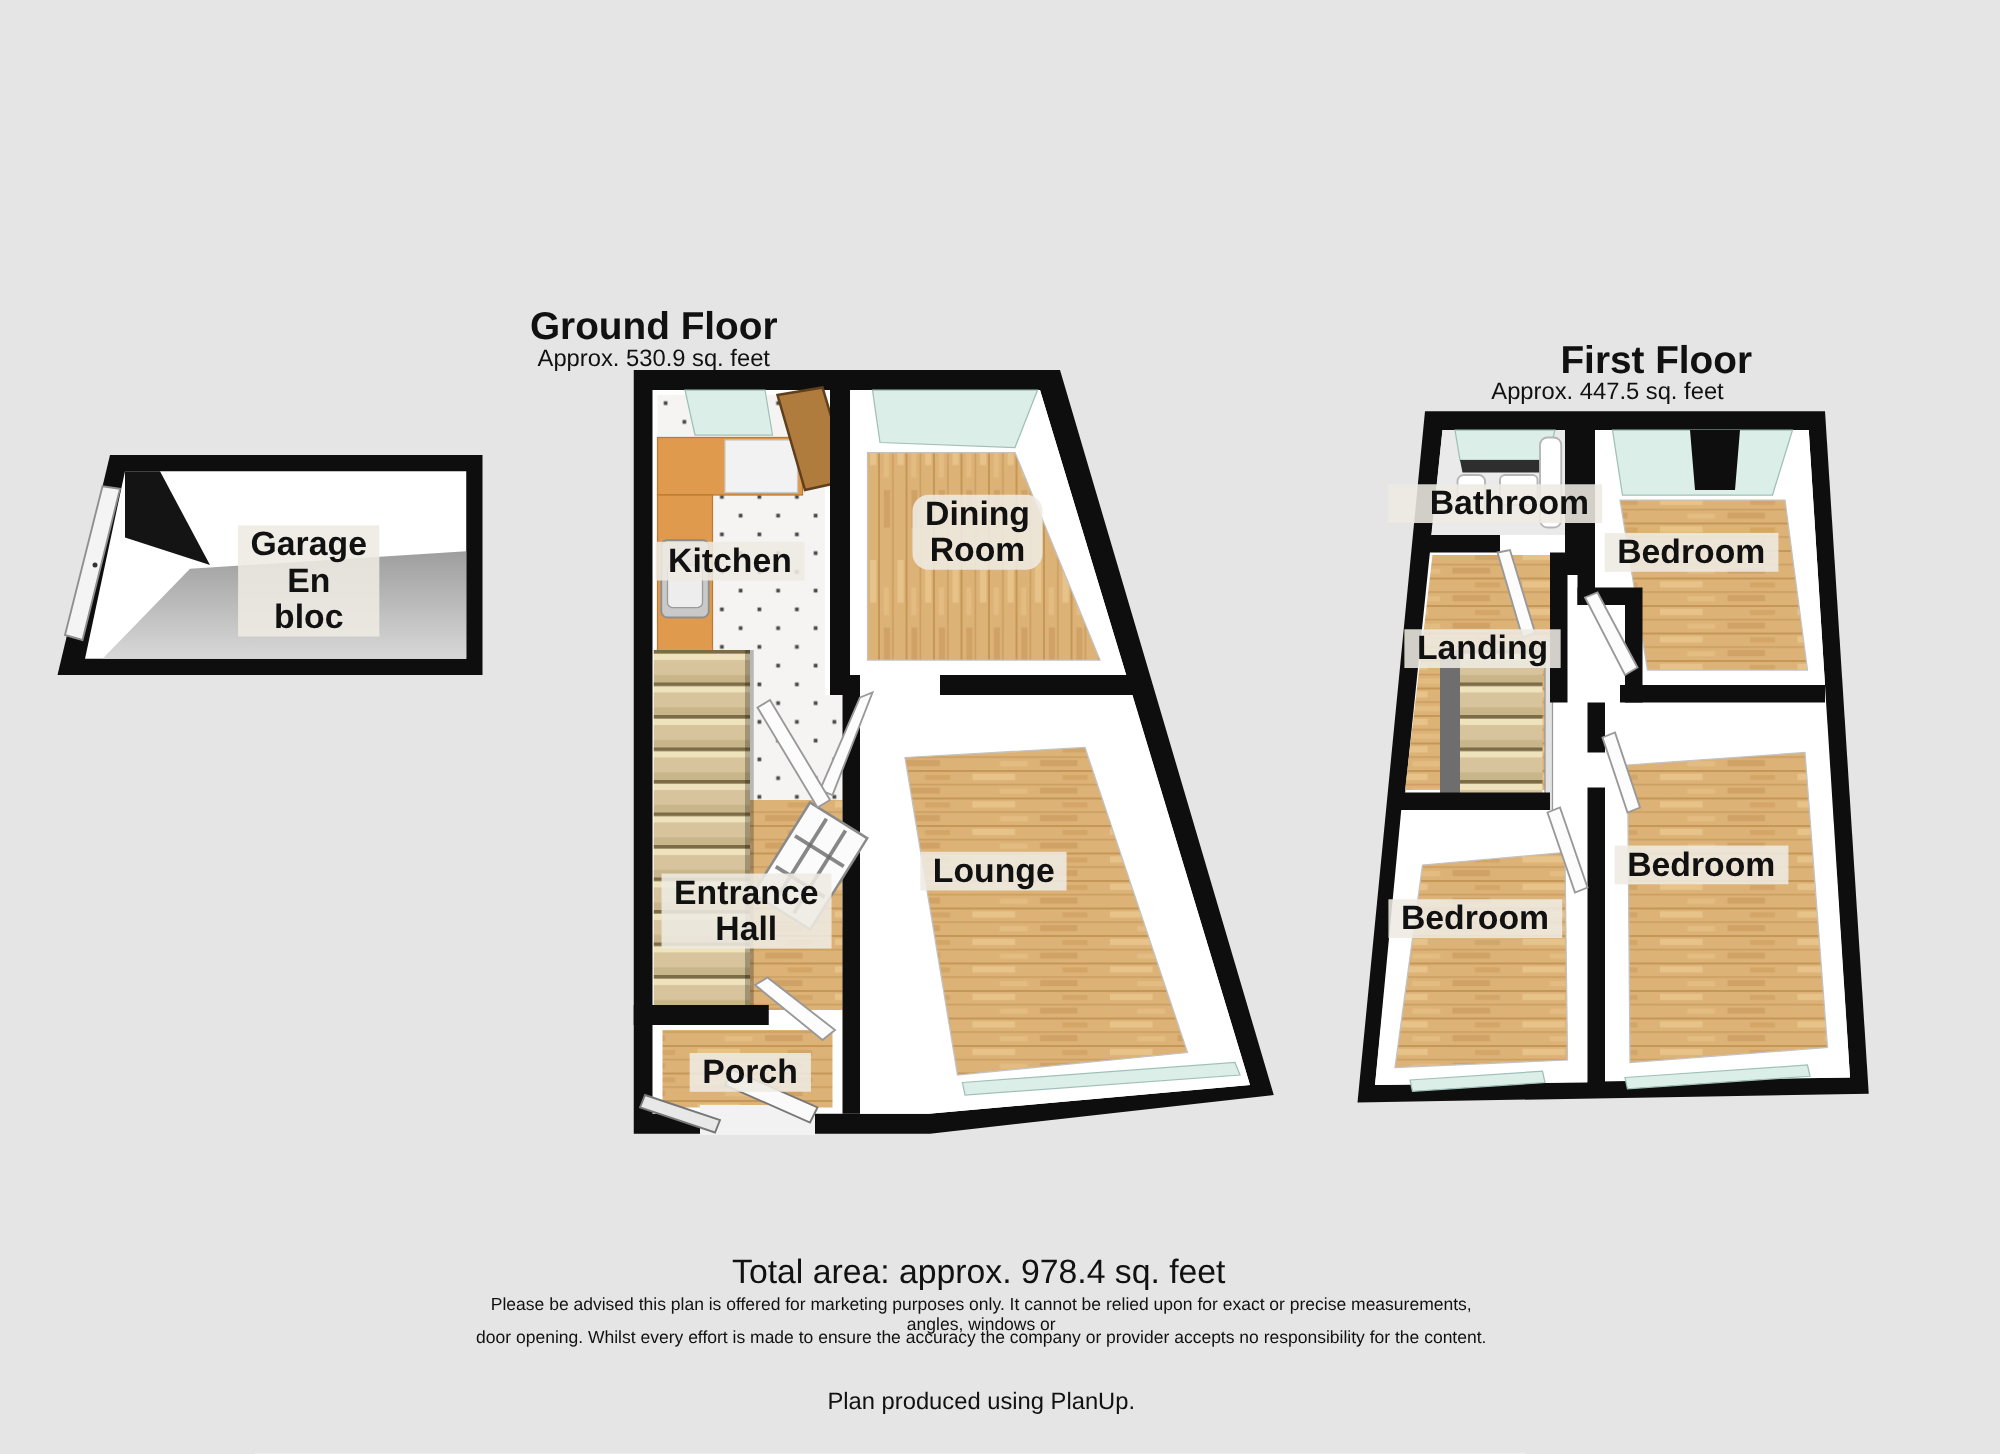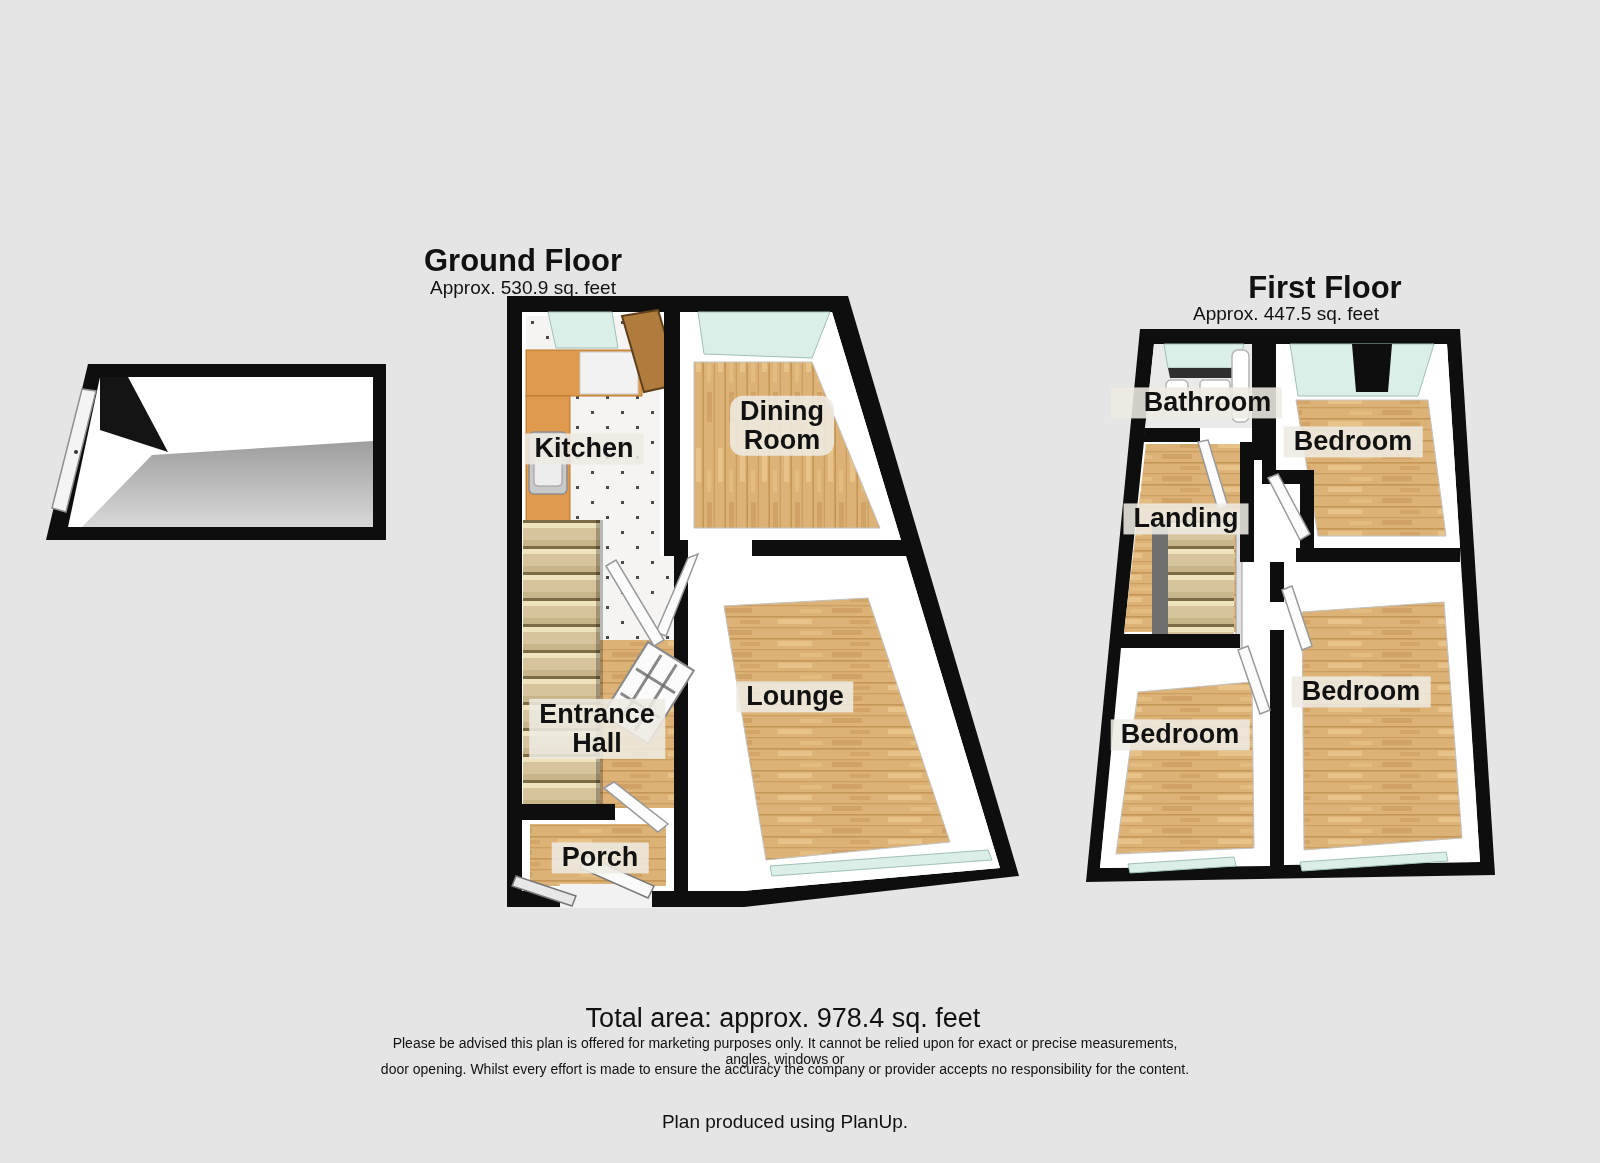--- a/index.html
+++ b/index.html
@@ -160,20 +160,23 @@
     <polygon points="1238,650 1248,646 1270,710 1260,714" fill="#fcfcfc" stroke="#999" stroke-width="1.5"></polygon>
     <polygon points="1282,590 1292,586 1312,646 1302,650" fill="#fcfcfc" stroke="#999" stroke-width="1.5"></polygon>
   </g>
 </svg>
 
 <div class="lbl floor-title" style="left:523px;top:261px;">Ground Floor</div>
 <div class="lbl floor-subtitle" style="left:523px;top:288px;">Approx. 530.9 sq. feet</div>
 <div class="lbl floor-title" style="left:1286px;top:288px;margin-left:39px;">First Floor</div>
 <div class="lbl floor-subtitle" style="left:1286px;top:314px;">Approx. 447.5 sq. feet</div>
 
+<div class="lbl chip" style="left:247px;top:465px;">Garage
+En
+bloc</div>
 <div class="lbl chip" style="left:584px;top:427px;margin-top:22px;">Kitchen</div>
 <div class="lbl chip" style="left:782px;top:426px;border-radius:13px;">Dining
 Room</div>
 <div class="lbl chip" style="left:795px;top:697px;">Lounge</div>
 <div class="lbl chip" style="left:597px;top:729px;">Entrance
 Hall</div>
 <div class="lbl chip" style="left:600px;top:858px;">Porch</div>
 <div class="lbl chip" style="left:1196px;top:403px;padding-left:33px;">Bathroom</div>
 <div class="lbl chip" style="left:1353px;top:442px;">Bedroom</div>
 <div class="lbl chip" style="left:1186px;top:519px;">Landing</div>

